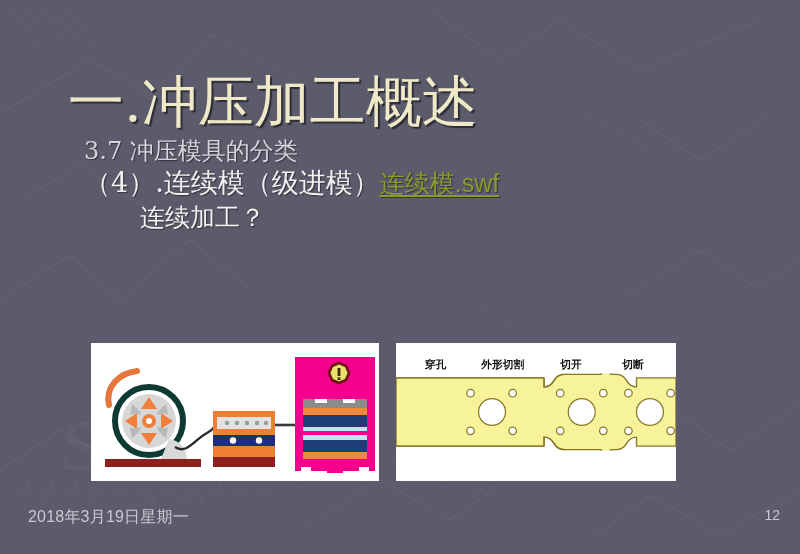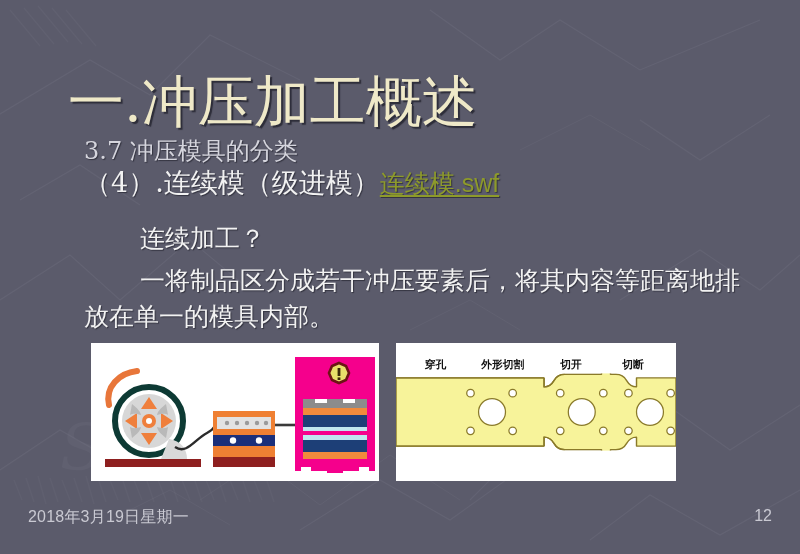--- a/index.html
+++ b/index.html
@@ -54,38 +54,38 @@
     color:#f2f2f2;
     text-shadow:1px 1px 1px rgba(25,25,35,.6);
   }
   .line1{font-size:27px;line-height:34px;white-space:nowrap;}
   .link{
     color:#8d9a2b;text-decoration:underline;
     text-underline-offset:3px;
     font-family:"Liberation Sans",sans-serif;
     font-size:25px;
   }
-  .line2{font-size:25px;line-height:34px;margin-top:22px;padding-left:56px;}
+  .line2{font-size:25px;line-height:34px;margin-top:1px;padding-left:56px;}
   .line3{font-size:25px;line-height:36px;margin-top:7px;text-indent:56px;}
 
   
   .figure{position:absolute;background:#ffffff;box-sizing:border-box;}
   #fig-left{left:91px;top:343px;width:288px;height:138px;}
   #fig-right{left:396px;top:343px;width:280px;height:138px;}
   .figure svg{display:block;width:100%;height:100%;}
 
   
   #footer-date{
     position:absolute;left:28px;top:507px;
     font-size:16px;color:#c9c9d2;
     letter-spacing:.2px;
   }
   #footer-page{
-    position:absolute;right:28px;top:507px;
-    font-size:16px;color:#c9c9d2;
+    position:absolute;right:20px;top:507px;
+    font-size:14px;color:#c9c9d2;
   }
 </style>
 </head>
 <body>
 
 <div id="slide">
 
   <div id="bg-pattern">
     <svg viewBox="0 0 800 554" xmlns="http://www.w3.org/2000/svg">
       <g fill="none" stroke="#8b8b9b" stroke-width="1.1" opacity=".55">
@@ -126,21 +126,20 @@
 
 
   <div id="slide-title">一.冲压加工概述</div>
   <div id="subtitle">3.7 冲压模具的分类</div>
 
   <div id="body-block">
     <div class="line1">
       <span>（4）.连续模（级进模）</span><span class="link">连续模.swf</span>
     </div>
     <div class="line2">连续加工？</div>
-    <div class="line3">一将制品区分成若干冲压要素后，将其内容等距离地排放在单一的模具内部。</div>
   </div>
 
   <div class="figure" id="fig-left">
     <svg viewBox="0 0 288 138" xmlns="http://www.w3.org/2000/svg">
       <rect x="0" y="0" width="288" height="138" fill="#ffffff"></rect>
 
       <rect x="14" y="116" width="96" height="8" fill="#8e1f1f"></rect>
 
       <path d="M18 62 C14 44 28 30 46 28" stroke="#e8763a" stroke-width="6" fill="none" stroke-linecap="round"></path>
 

